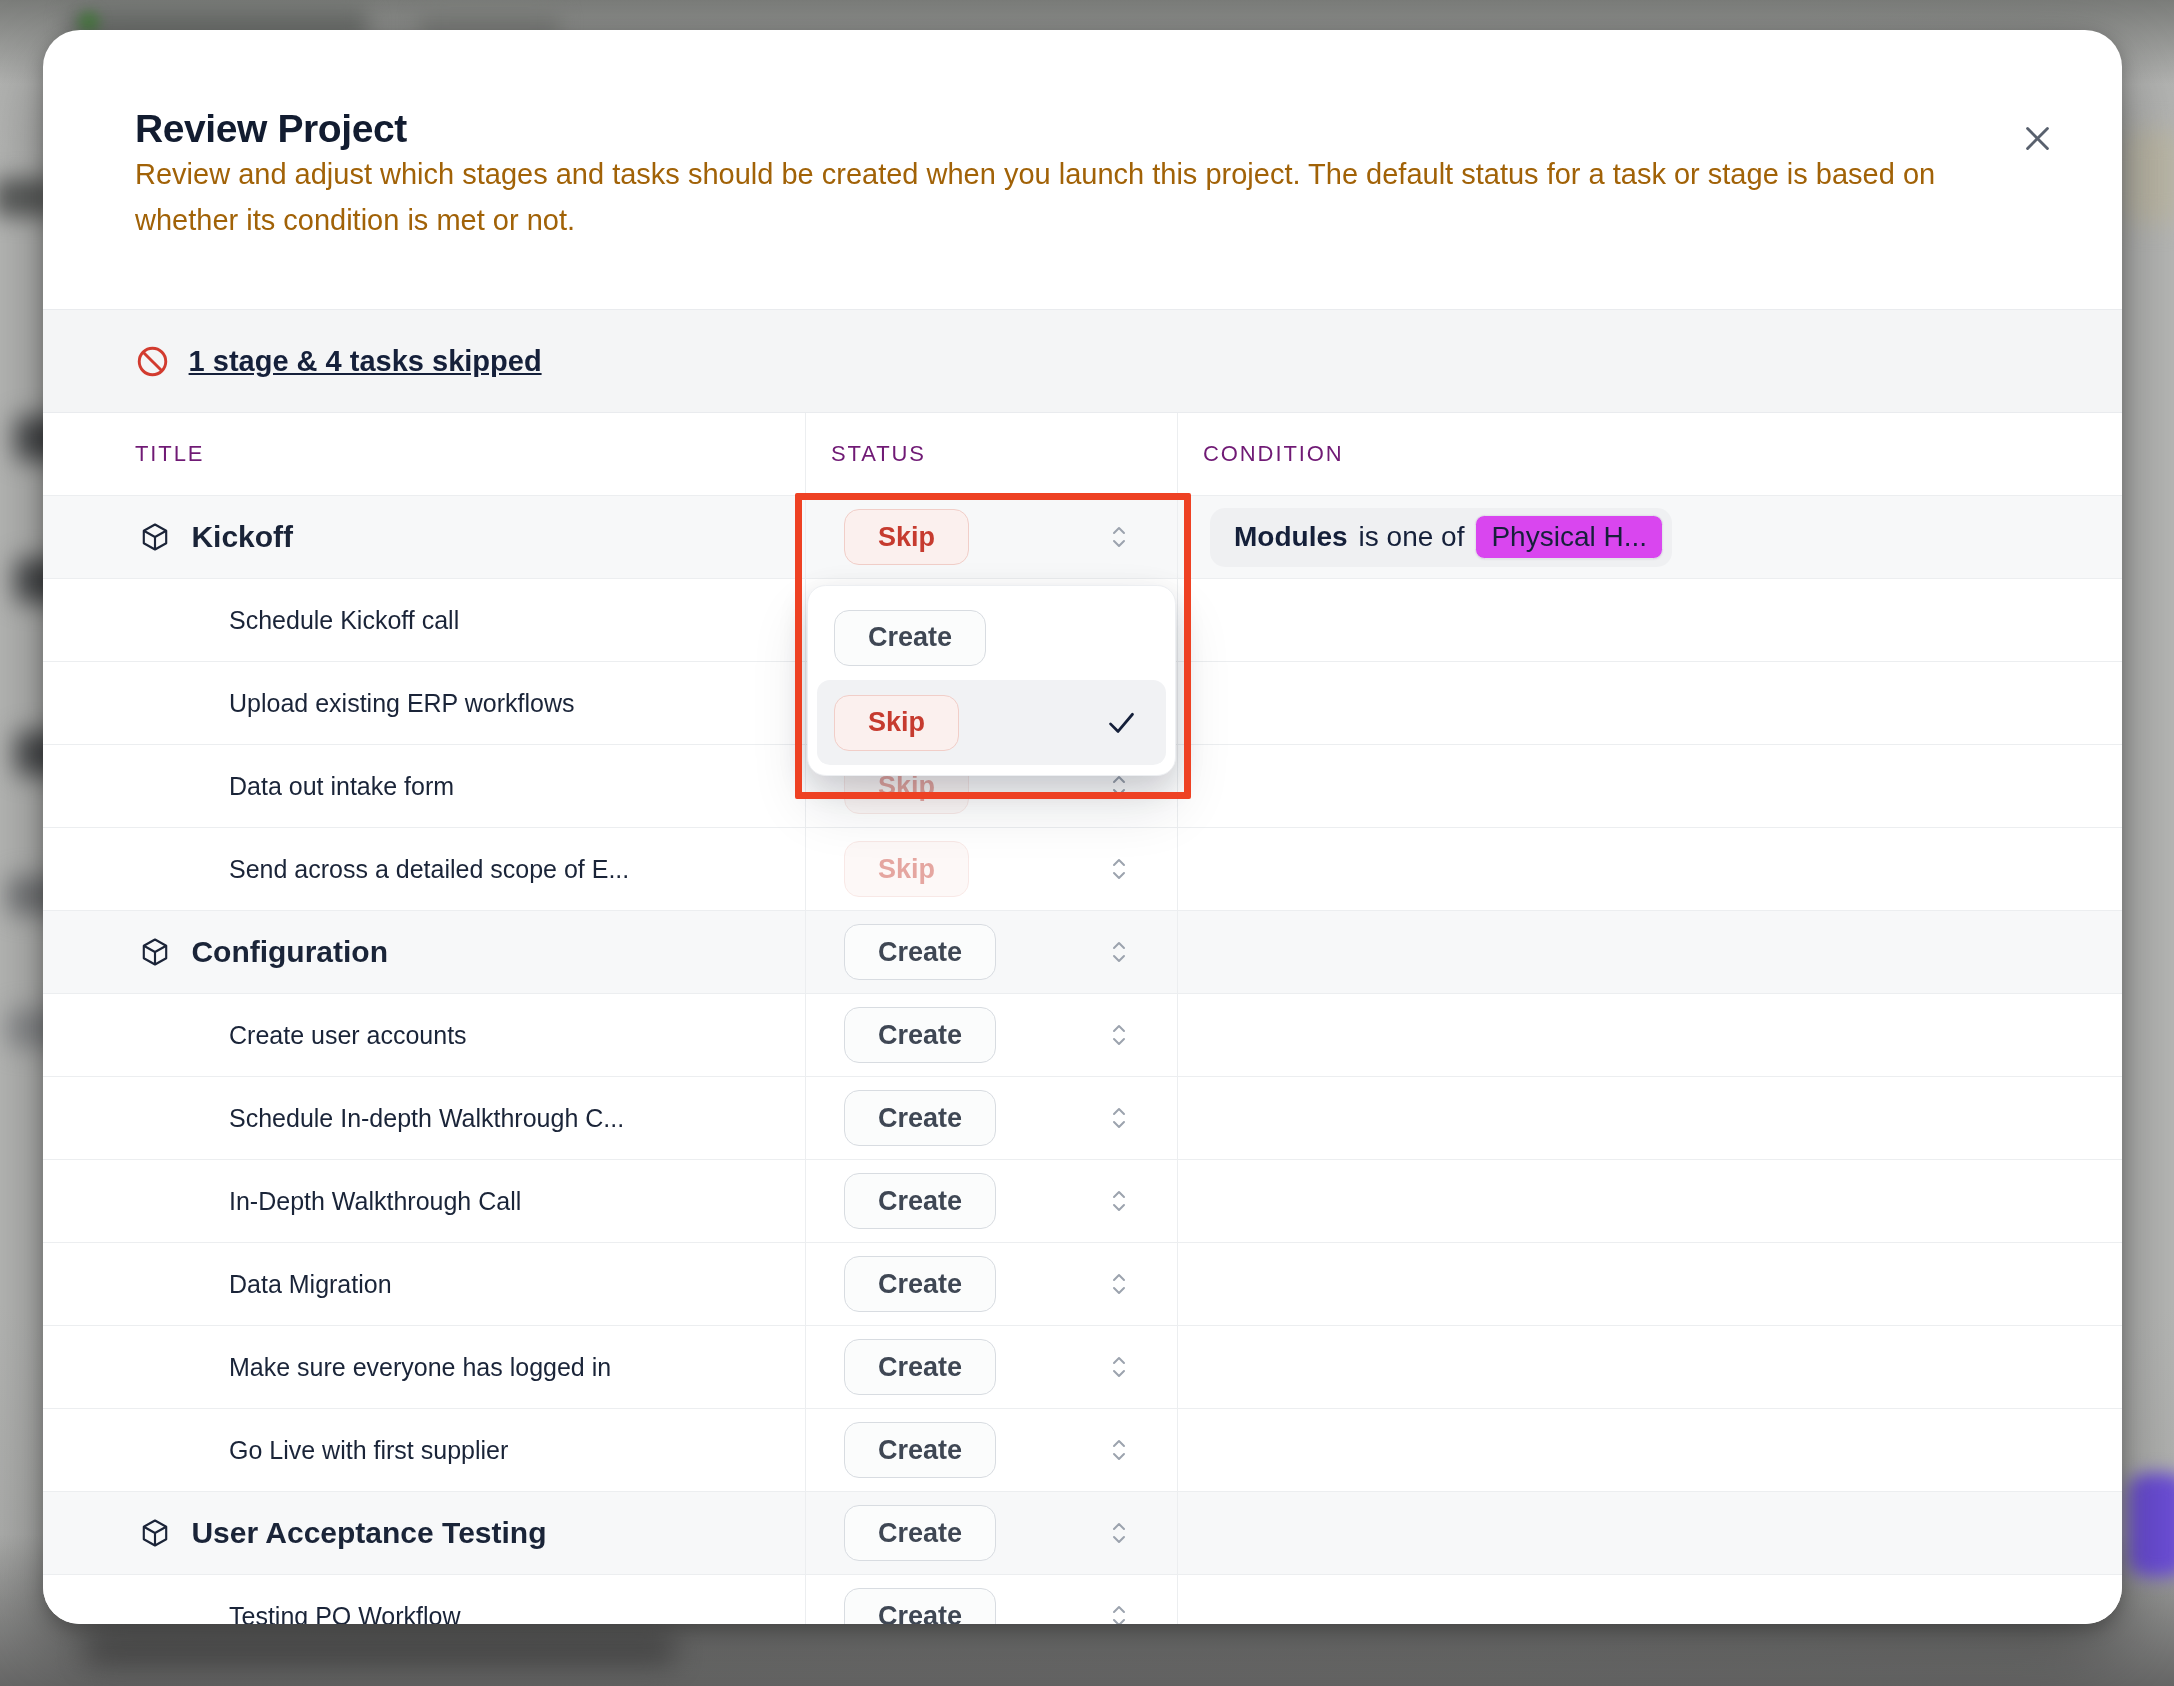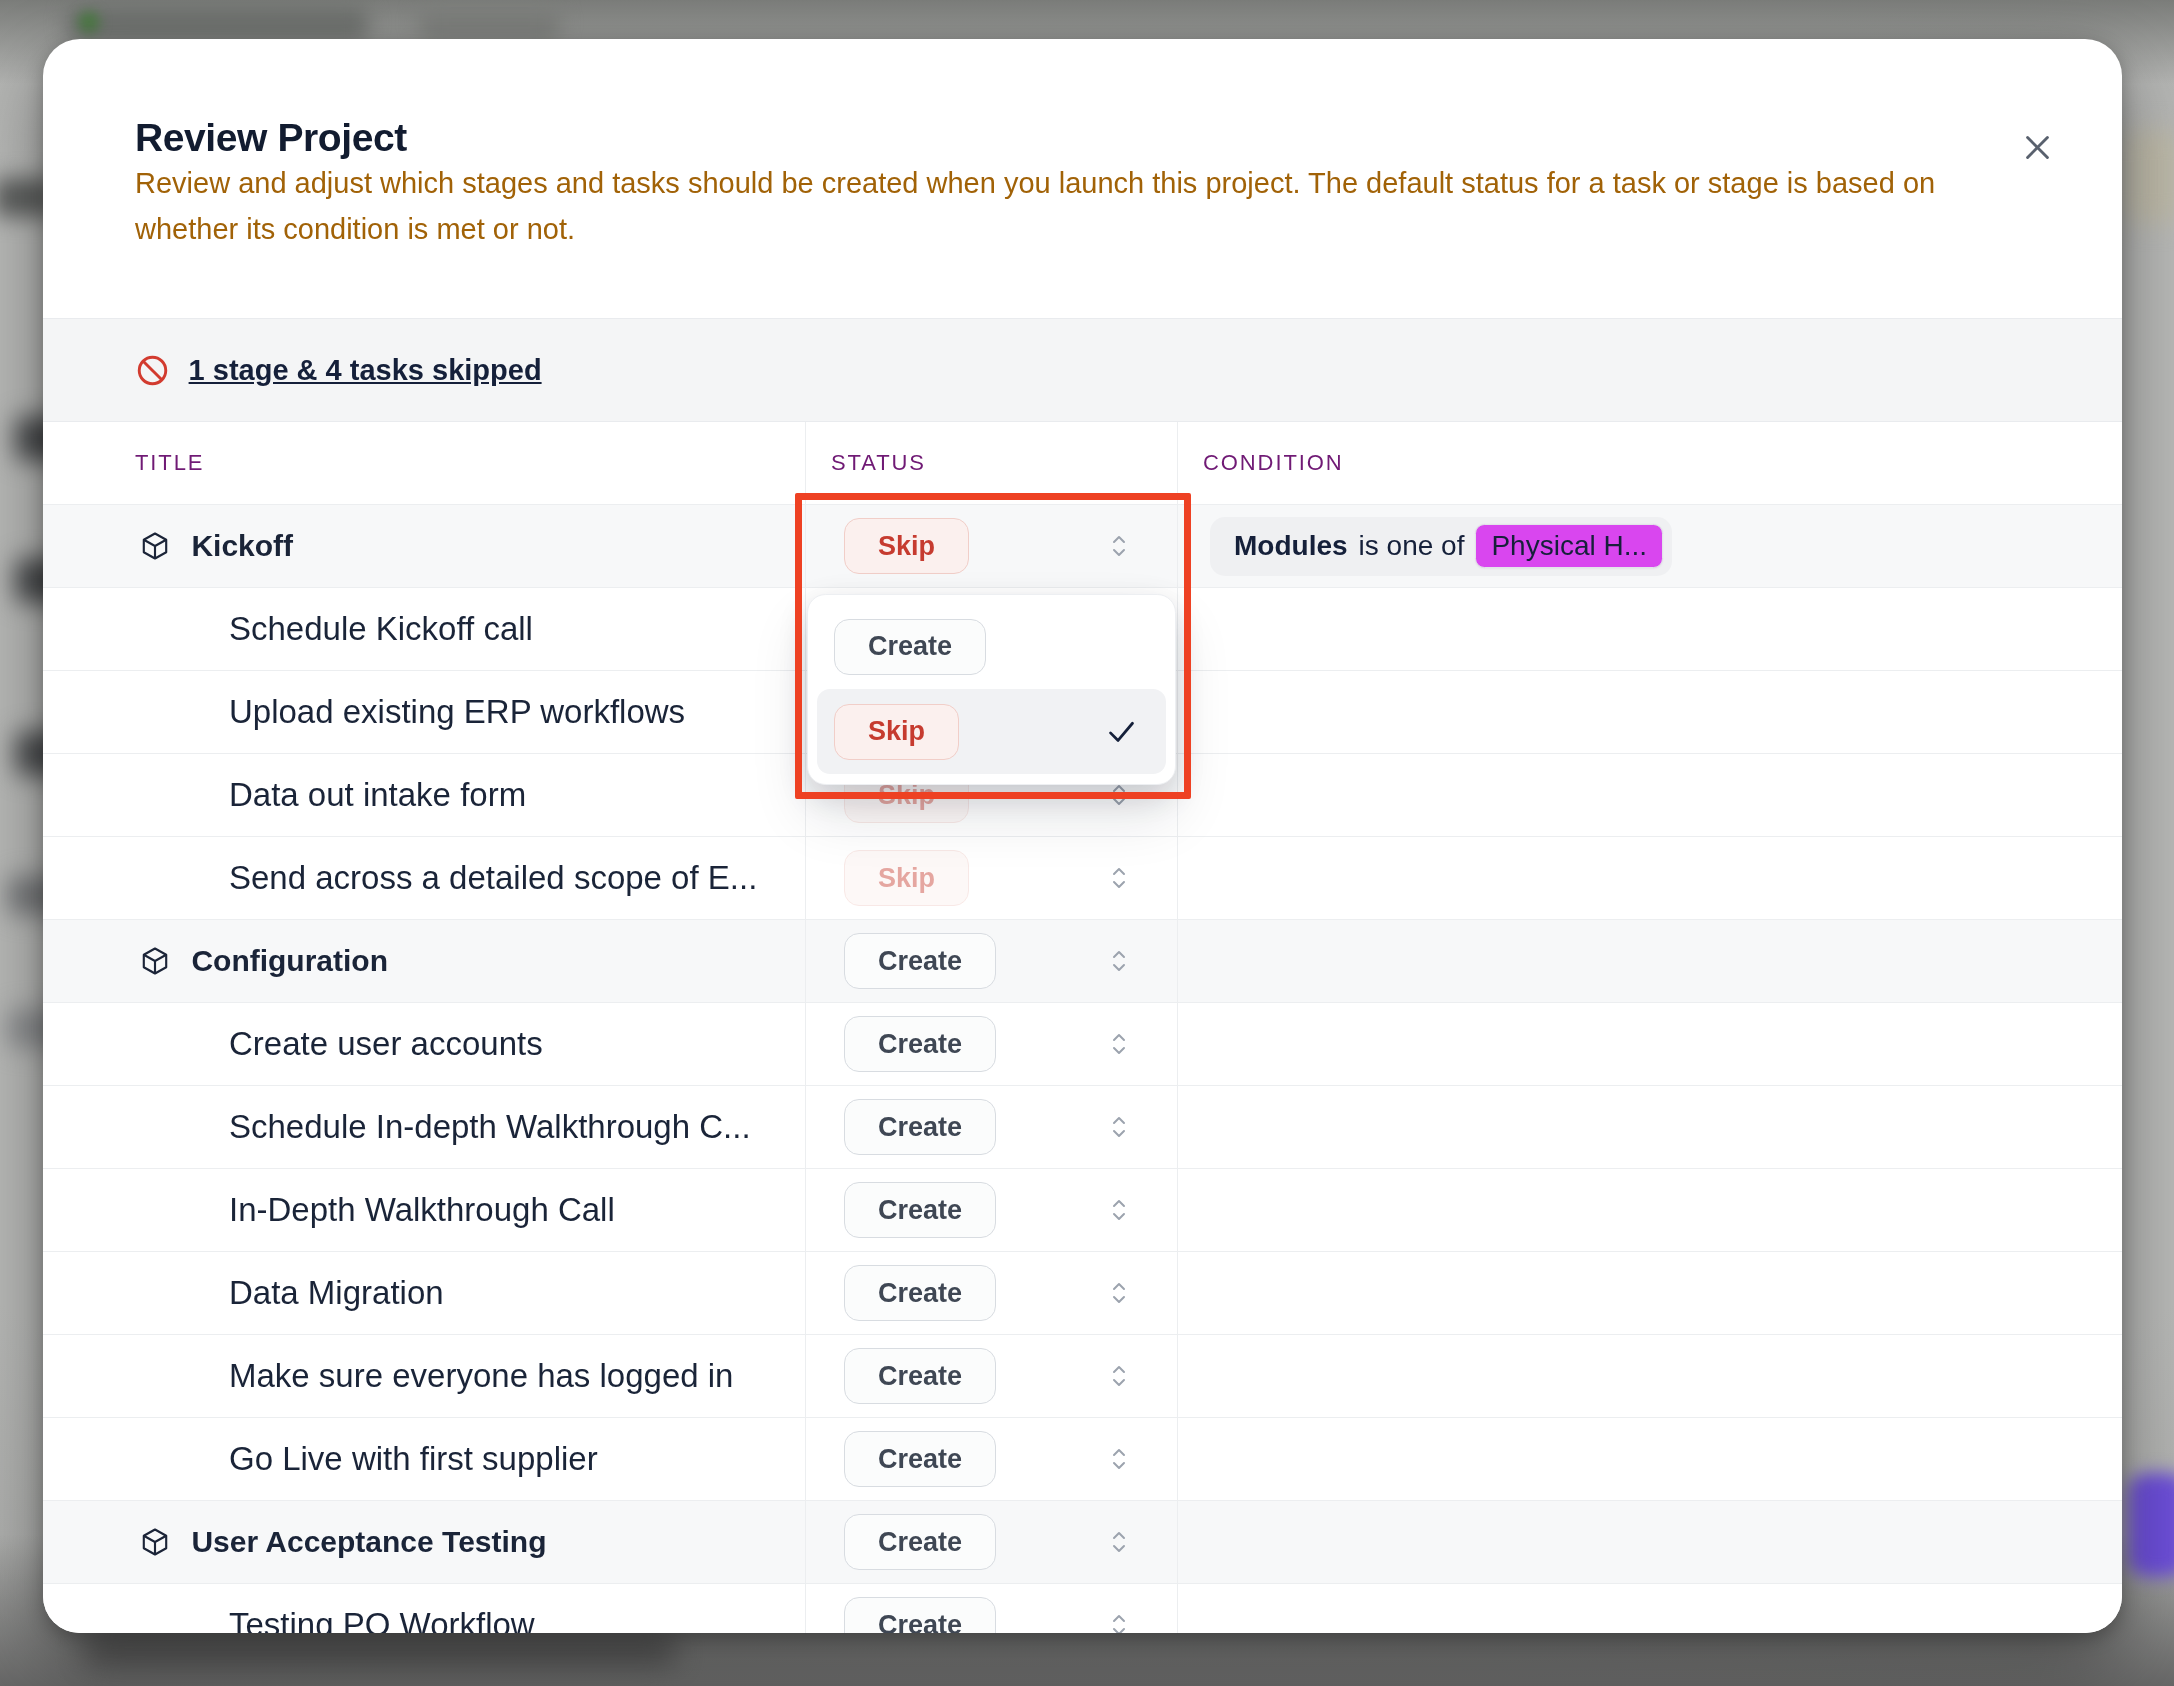--- a/index.html
+++ b/index.html
@@ -9,21 +9,21 @@
     position:relative;
     background:
       linear-gradient(180deg, rgba(113,115,112,.85) 0%, rgba(160,161,159,0) 5%),
       linear-gradient(0deg, rgba(80,80,80,.75) 0%, rgba(160,161,159,0) 9%),
       radial-gradient(130% 95% at 50% 44%, #b8b9b7 52%, #a2a3a1 78%, #7f807e 100%);
   }
   .blob { position:absolute; pointer-events:none; }
 
   
   .modal {
-    position:absolute; left:43px; top:39px; width:2079px; height:1594px;
+    position:absolute; left:43px; top:30px; width:2079px; height:1594px;
     background:#ffffff; border-radius:37px; overflow:hidden;
     box-shadow:0 28px 74px rgba(0,0,0,.40), 0 5.6px 18.6px rgba(0,0,0,.25);
     z-index:10;
   }
   .modal-header { position:relative; padding:77px 92px 0 92px; }
   .modal-title { font-size:39px; font-weight:700; color:#121c30; letter-spacing:-0.4px; }
   .modal-desc { font-size:29px; line-height:46px; color:#a16207; max-width:1809px; }
   .close-btn {
     position:absolute; top:80px; right:57px; width:56px; height:56px;
     display:flex; align-items:center; justify-content:center;
@@ -46,21 +46,21 @@
     display:flex; align-items:center; font-size:22px; font-weight:500;
     letter-spacing:1.9px; color:#701a75;
   }
   .th.c1 { padding-left:92px; }
   .th.c2, .th.c3 { padding-left:25px; border-left:0.9px solid #eceef0; }
   .row { border-bottom:0.9px solid #eceef0; background:#fff; }
   .row.stage { background:#f7f8f9; }
   .cell { display:flex; align-items:center; min-width:0; }
   .title-cell.stage-title { padding-left:96px; gap:20.4px; }
   .title-cell.task-title  { padding-left:186px; }
-  .row-title { font-size:33px; color:#1a2438; white-space:nowrap; }
+  .row-title { font-size:25px; color:#1a2438; white-space:nowrap; }
   .row.stage .row-title { font-weight:700; font-size:30px; }
   .status-cell { padding:0 46px 0 38px; justify-content:space-between; border-left:0.9px solid #eceef0; }
   .cond-cell { padding-left:32px; border-left:0.9px solid #eceef0; }
 
   .badge {
     height:56px; padding:0 33px; border-radius:15px;
     display:inline-flex; align-items:center; font-size:27px; font-weight:600; white-space:nowrap;
   }
   .badge.skip   { background:#fbf0ee; border:1.9px solid #f1cec8; color:#c63b2f; }
   .badge.create { background:#fbfcfc; border:1.9px solid #d8dce1; color:#3f4754; }

